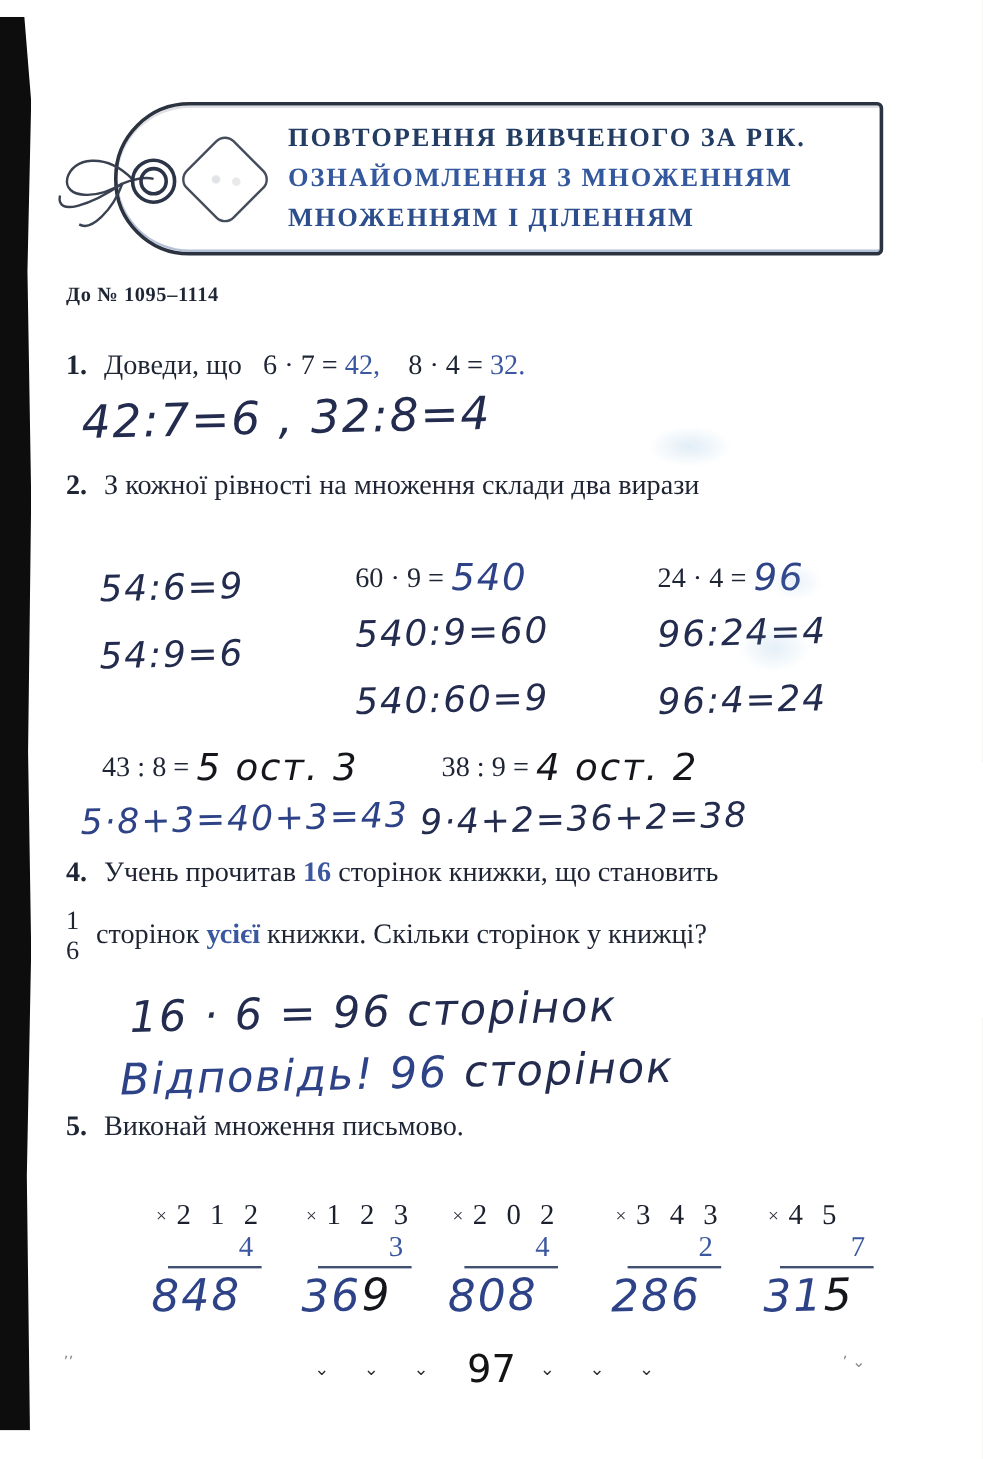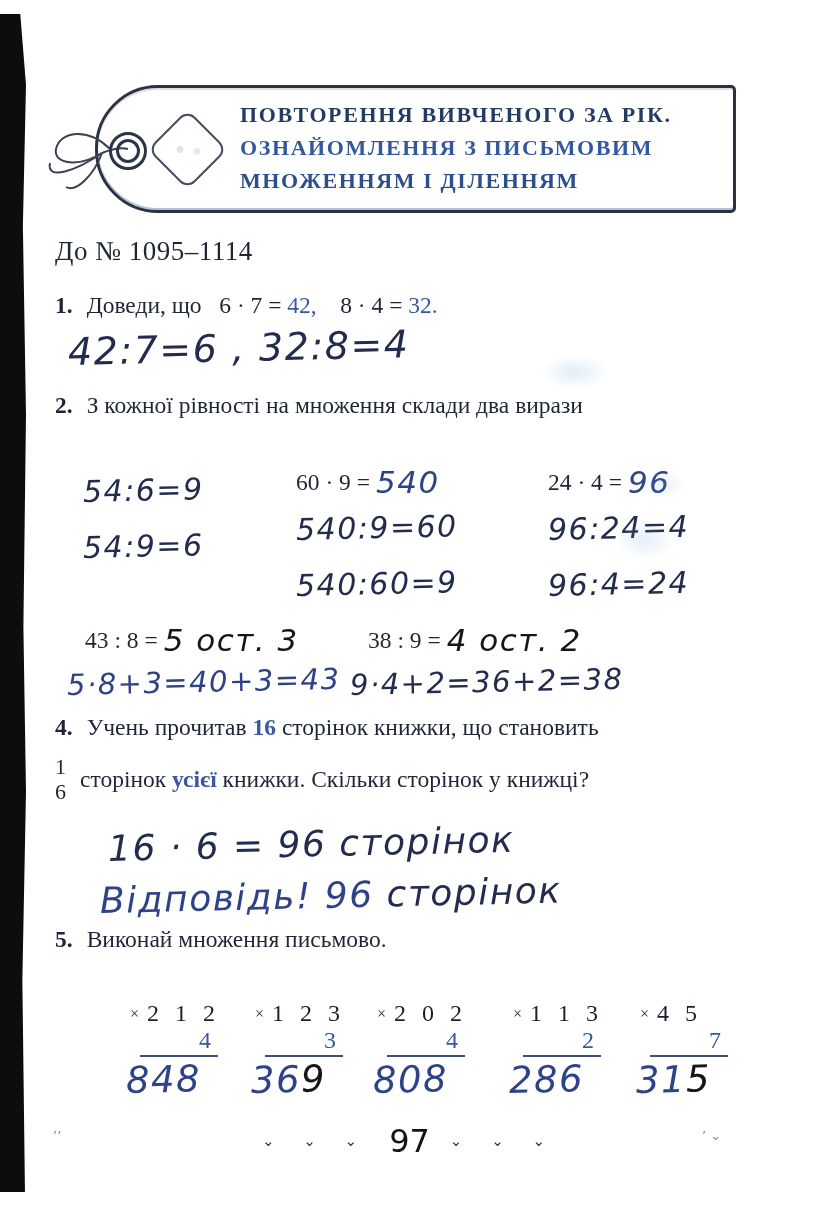--- a/index.html
+++ b/index.html
@@ -24,21 +24,21 @@
   .eyelet-inner{position:absolute;left:4px;top:4px;width:18px;height:18px;border:3px solid #2b3547;border-radius:50%;}
   .diamond{position:absolute;left:61px;top:33px;width:53px;height:53px;
     border:2.5px solid #454d5c;border-radius:11px;transform:rotate(45deg);
     background:radial-gradient(circle at 40% 60%, rgba(90,100,115,.18) 0 3px, transparent 4px),
                radial-gradient(circle at 65% 40%, rgba(90,100,115,.14) 0 3px, transparent 4px);}
   .tag-string{position:absolute;left:-62px;top:35px;overflow:visible;}
   
   .print{position:absolute;font-size:23.5px;white-space:nowrap;}
   .exnum{font-weight:bold;margin-right:14px;}
   .pblue{color:#3a57a0;}
-  .ref{position:absolute;left:55px;top:236px;font-size:27px;font-weight:normal;letter-spacing:.5px;}
+  .ref{position:absolute;left:55px;top:236px;font-size:17px;font-weight:bold;letter-spacing:.5px;}
   
   .hw{font-family:"DejaVu Sans",sans-serif;font-style:italic;letter-spacing:1.5px;white-space:nowrap;}
   .ink-dark{color:#232c4e;}
   .ink-blue{color:#2e4387;}
   .ink-black{color:#15161c;}
   .tilt{transform:rotate(-1.3deg);transform-origin:left center;}
   
   .col2 .eqline{font-size:23.5px;margin-bottom:2px;}
   .col2 .hwrow{font-size:30px;line-height:56px;}
   .hw-inline{font-size:31px;vertical-align:-3px;margin-left:6px;}
@@ -79,21 +79,21 @@
         <path d="M66,30 C58,52 40,70 30,64"></path>
         <path d="M66,30 C76,26 84,24 92,26"></path>
       </g>
     </svg>
     <div class="eyelet">
       <div class="eyelet-inner"></div>
     </div>
     <div class="diamond"></div>
     <div class="tag-text">
       <div class="tl1">ПОВТОРЕННЯ ВИВЧЕНОГО ЗА РІК.</div>
-      <div class="tl2">ОЗНАЙОМЛЕННЯ З ПИСЬМОВИМ</div>
+      <div class="tl2">ОЗНАЙОМЛЕННЯ З МНОЖЕННЯМ</div>
       <div class="tl3">МНОЖЕННЯМ І ДІЛЕННЯМ</div>
     </div>
   </div>
 
   <div class="ref">До № 1095–1114</div>
 
   <div class="print" style="left:55px;top:292px;">
     <span class="exnum">1.</span><span>Доведи, що</span>&nbsp;&nbsp;
     <span>6 · 7 =</span>
     <span class="pblue">42,</span>&nbsp;&nbsp;&nbsp;
@@ -170,21 +170,21 @@
     <div class="mrule"></div>
     <div class="mprod hw tilt"><span class="ink-blue">36</span><span class="ink-black">9</span></div>
   </div>
   <div class="mcol" style="left:377px;top:1000px;">
     <div class="mtop"><span class="msign">×</span><span>2 0 2</span></div>
     <div class="mmult">4</div>
     <div class="mrule"></div>
     <div class="mprod hw tilt"><span class="ink-blue">808</span><span class="ink-black"></span></div>
   </div>
   <div class="mcol" style="left:513px;top:1000px;">
-    <div class="mtop"><span class="msign">×</span><span>1 1 3</span></div>
+    <div class="mtop"><span class="msign">×</span><span>3 4 3</span></div>
     <div class="mmult">2</div>
     <div class="mrule"></div>
     <div class="mprod hw tilt"><span class="ink-blue">286</span><span class="ink-black"></span></div>
   </div>
   <div class="mcol" style="left:640px;top:1000px;">
     <div class="mtop"><span class="msign">×</span><span>4 5</span></div>
     <div class="mmult">7</div>
     <div class="mrule"></div>
     <div class="mprod hw tilt"><span class="ink-blue">31</span><span class="ink-black">5</span></div>
   </div>

